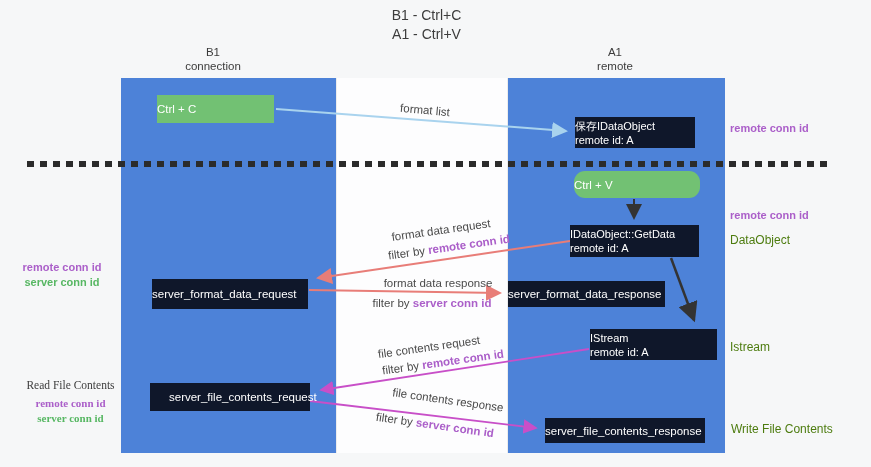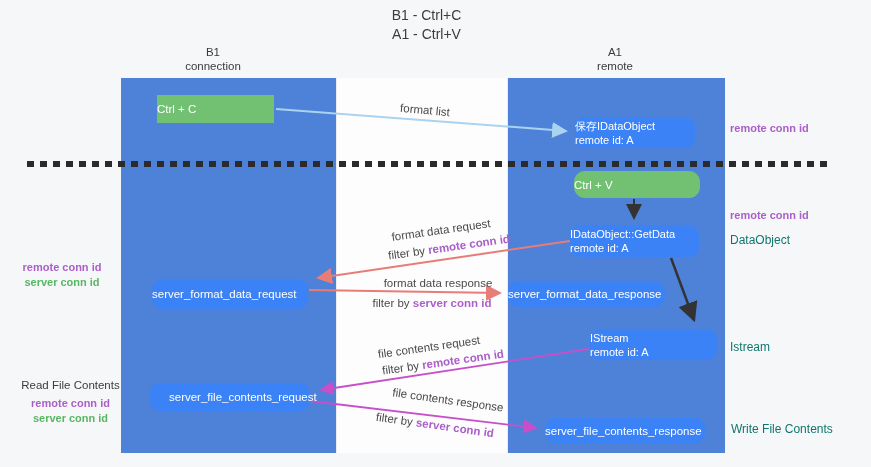--- a/index.html
+++ b/index.html
@@ -15,30 +15,30 @@
   .col-header { top:45px; width:120px; text-align:center; font-size:11.5px;
     line-height:14px; color:#3c3c3c; }
   .lane { top:78px; height:375px; background:#4d82d8; }
   .mid-strip { left:336px; top:78px; width:172px; height:375px; background:#fdfdfe;
     border-left:1px solid #ececec; border-right:1px solid #ececec; }
   .dashed-line { left:27px; top:161px; width:801px; height:6px;
     background:repeating-linear-gradient(90deg,#2b2b2b 0 7px, transparent 7px 13px); }
   .box { color:#fff; text-align:center; display:flex; flex-direction:column;
     justify-content:center; align-items:flex-start; font-size:11.5px; }
   .box.green { background:#72c173; }
-  .box.orange { background:#3b82f6;border-radius:10px; }
+  .box.orange { background:#0f172a; }
   .box .l2 { font-size:11px; line-height:14px; }
   .flow-label { white-space:nowrap; font-size:11.5px; color:#4a4a4a;
     transform:translate(-50%,-50%); }
   .rot-neg { transform:translate(-50%,-50%) rotate(-8deg); }
   .rot-pos { transform:translate(-50%,-50%) rotate(8deg); }
   .rot-sm  { transform:translate(-50%,-50%) rotate(5deg); }
   .purple { color:#ab5fc9; font-weight:bold; }
   .greentx { color:#57b763; font-weight:bold; }
-  .side-label { font-size:12px; color:#0f766e; white-space:nowrap; }
+  .side-label { font-size:12px; color:#4d7c0f; white-space:nowrap; }
   .side-id { font-size:11px; font-weight:bold; white-space:nowrap; }
   .left-block { text-align:center; font-size:11px; line-height:15px; }
   svg.arrows { position:absolute; left:0; top:0; pointer-events:none; }
 </style>
 </head>
 <body>
 
 <div class="canvas">
 
   <div class="abs title-block">
@@ -150,19 +150,19 @@
   <div class="abs side-id purple" style="left:730px; top:209px;">remote conn id</div>
   <div class="abs side-label" style="left:730px; top:233px;">DataObject</div>
   <div class="abs side-label" style="left:730px; top:340px;">Istream</div>
   <div class="abs side-label" style="left:731px; top:422px;">Write File Contents</div>
 
   <div class="abs left-block" style="left:12px; top:260px; width:100px;">
     <div class="purple">remote conn id</div>
     <div class="greentx">server conn id</div>
   </div>
 
-  <div class="abs left-block" style="left:8px; top:378px; width:125px;">
+  <div class="abs left-block" style="left:8px; top:378px; width:125px;font-family:Liberation Serif, serif;">
     <div style="font-size:11.5px; color:#3c3c3c; margin-bottom:3px;">Read File Contents</div>
     <div class="purple">remote conn id</div>
     <div class="greentx">server conn id</div>
   </div>
 
 </div>
 
 </body></html>

